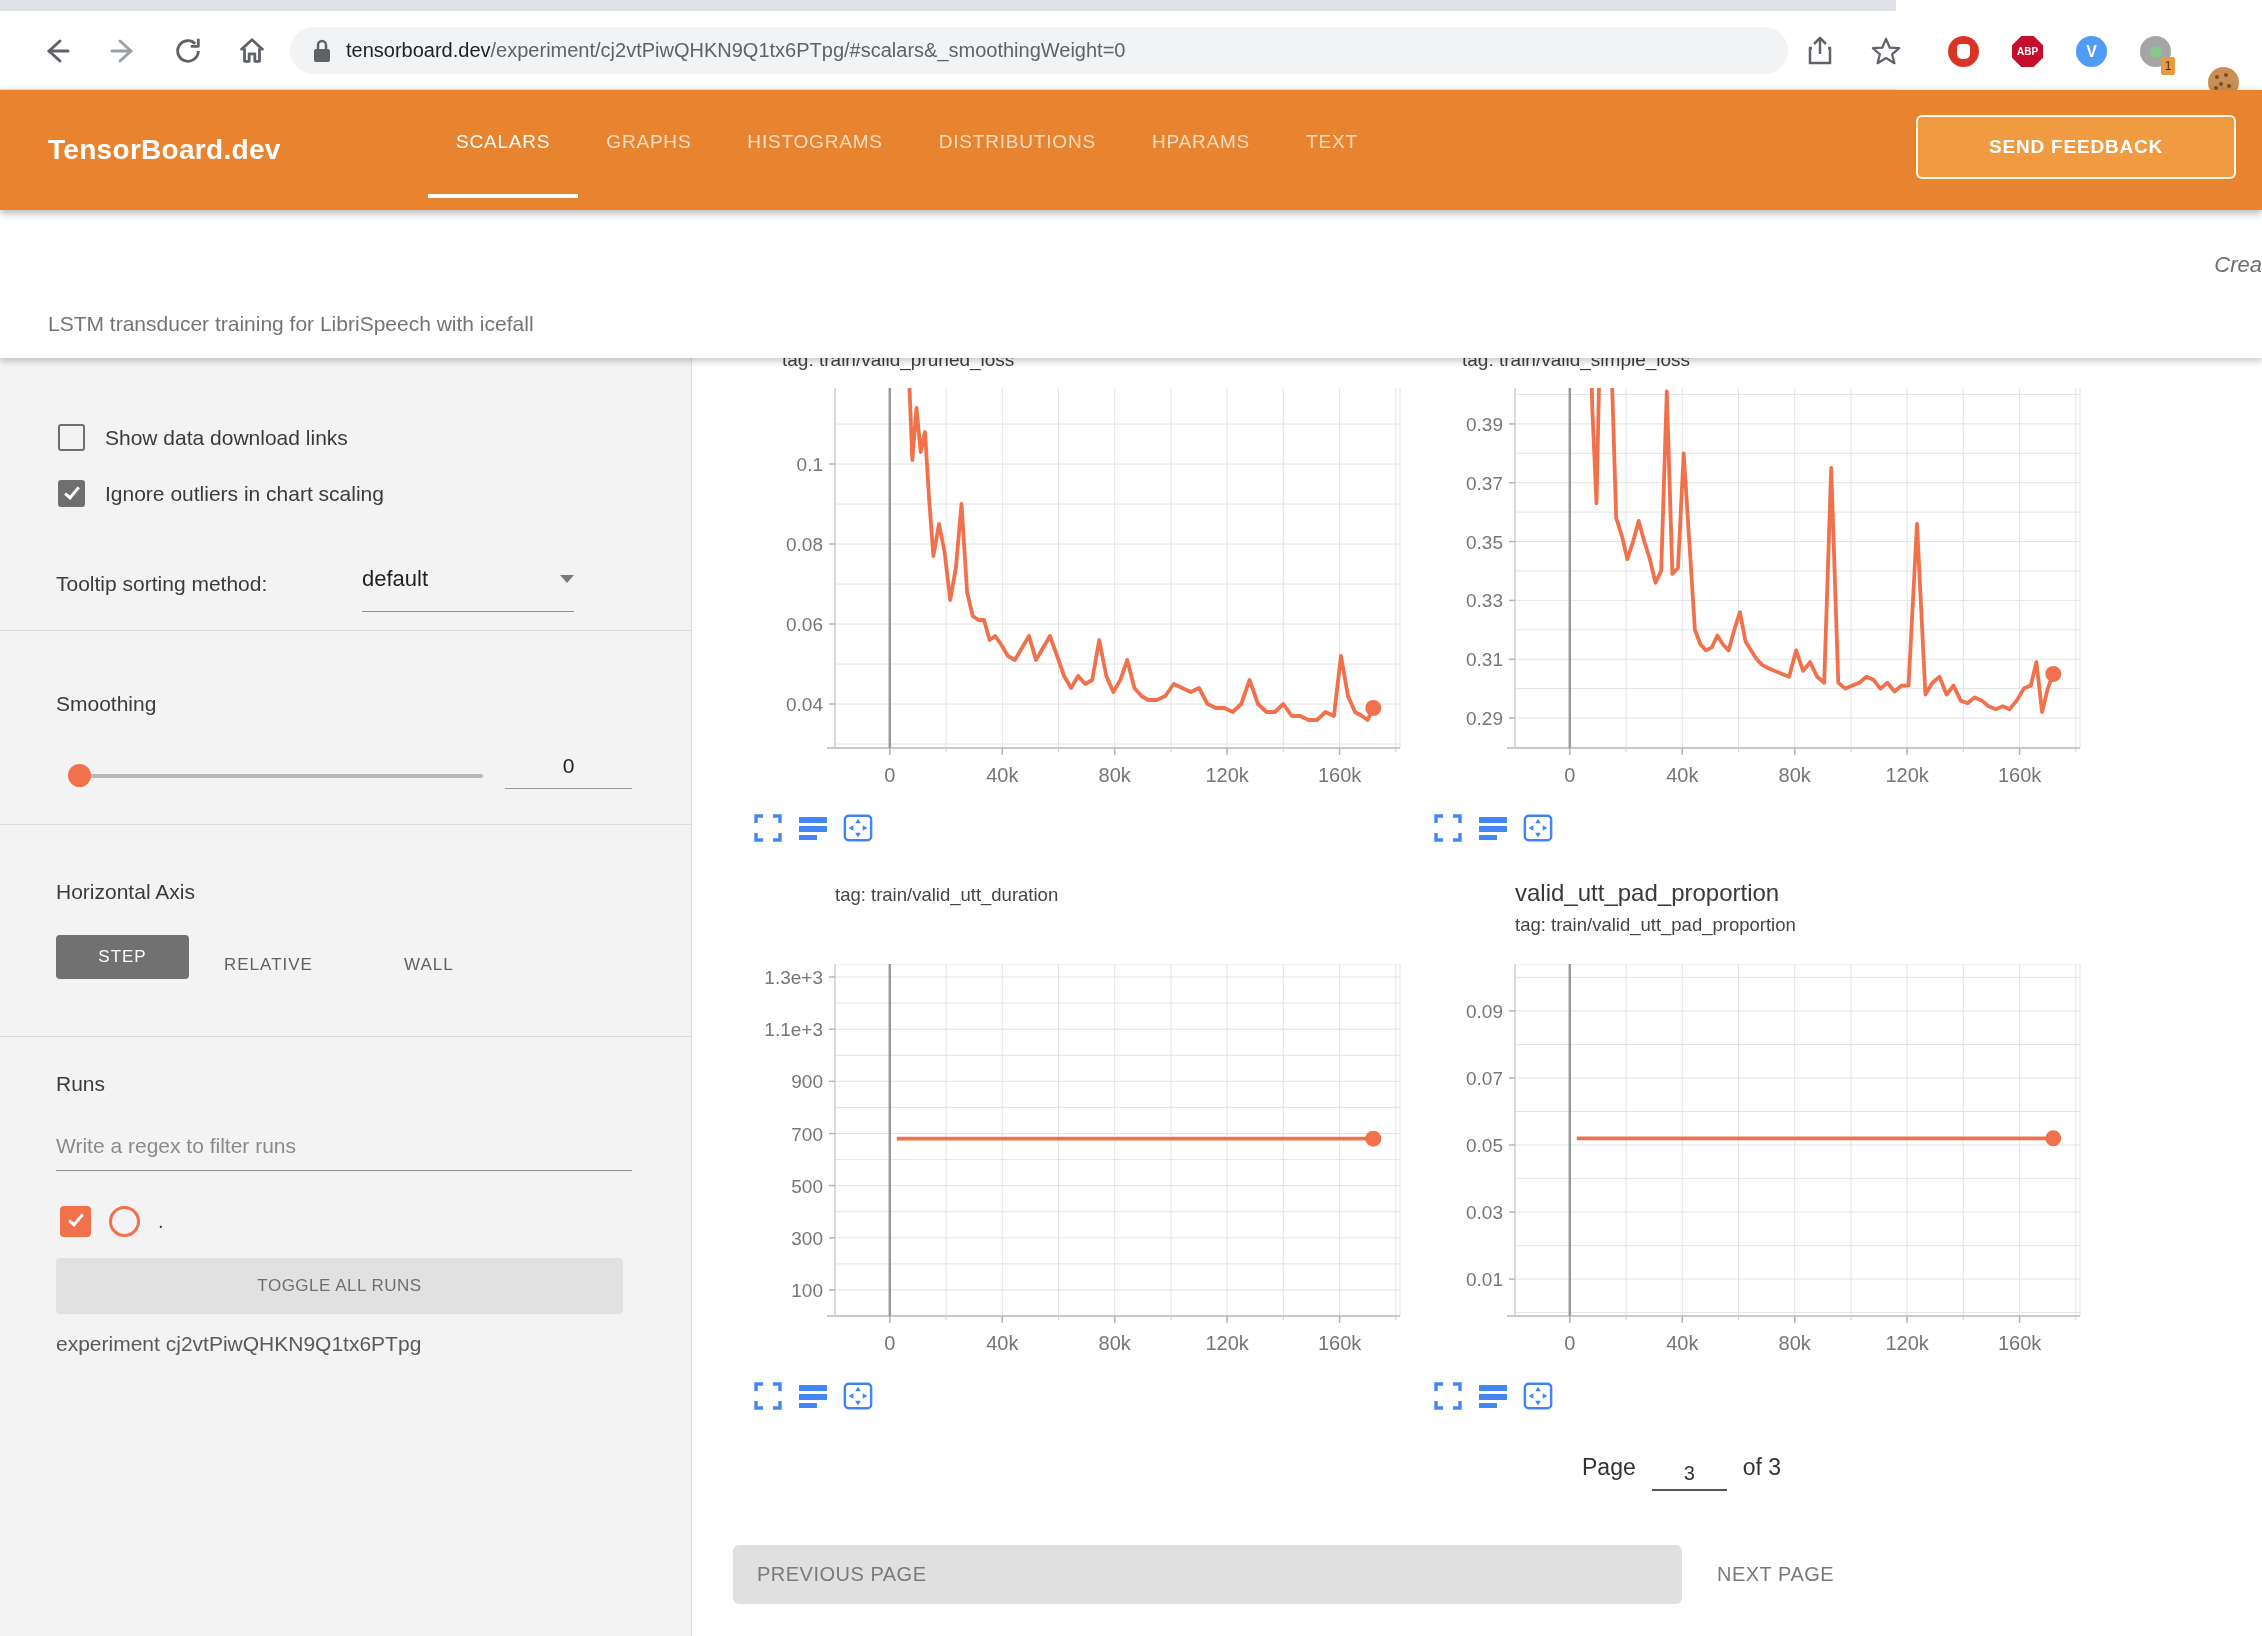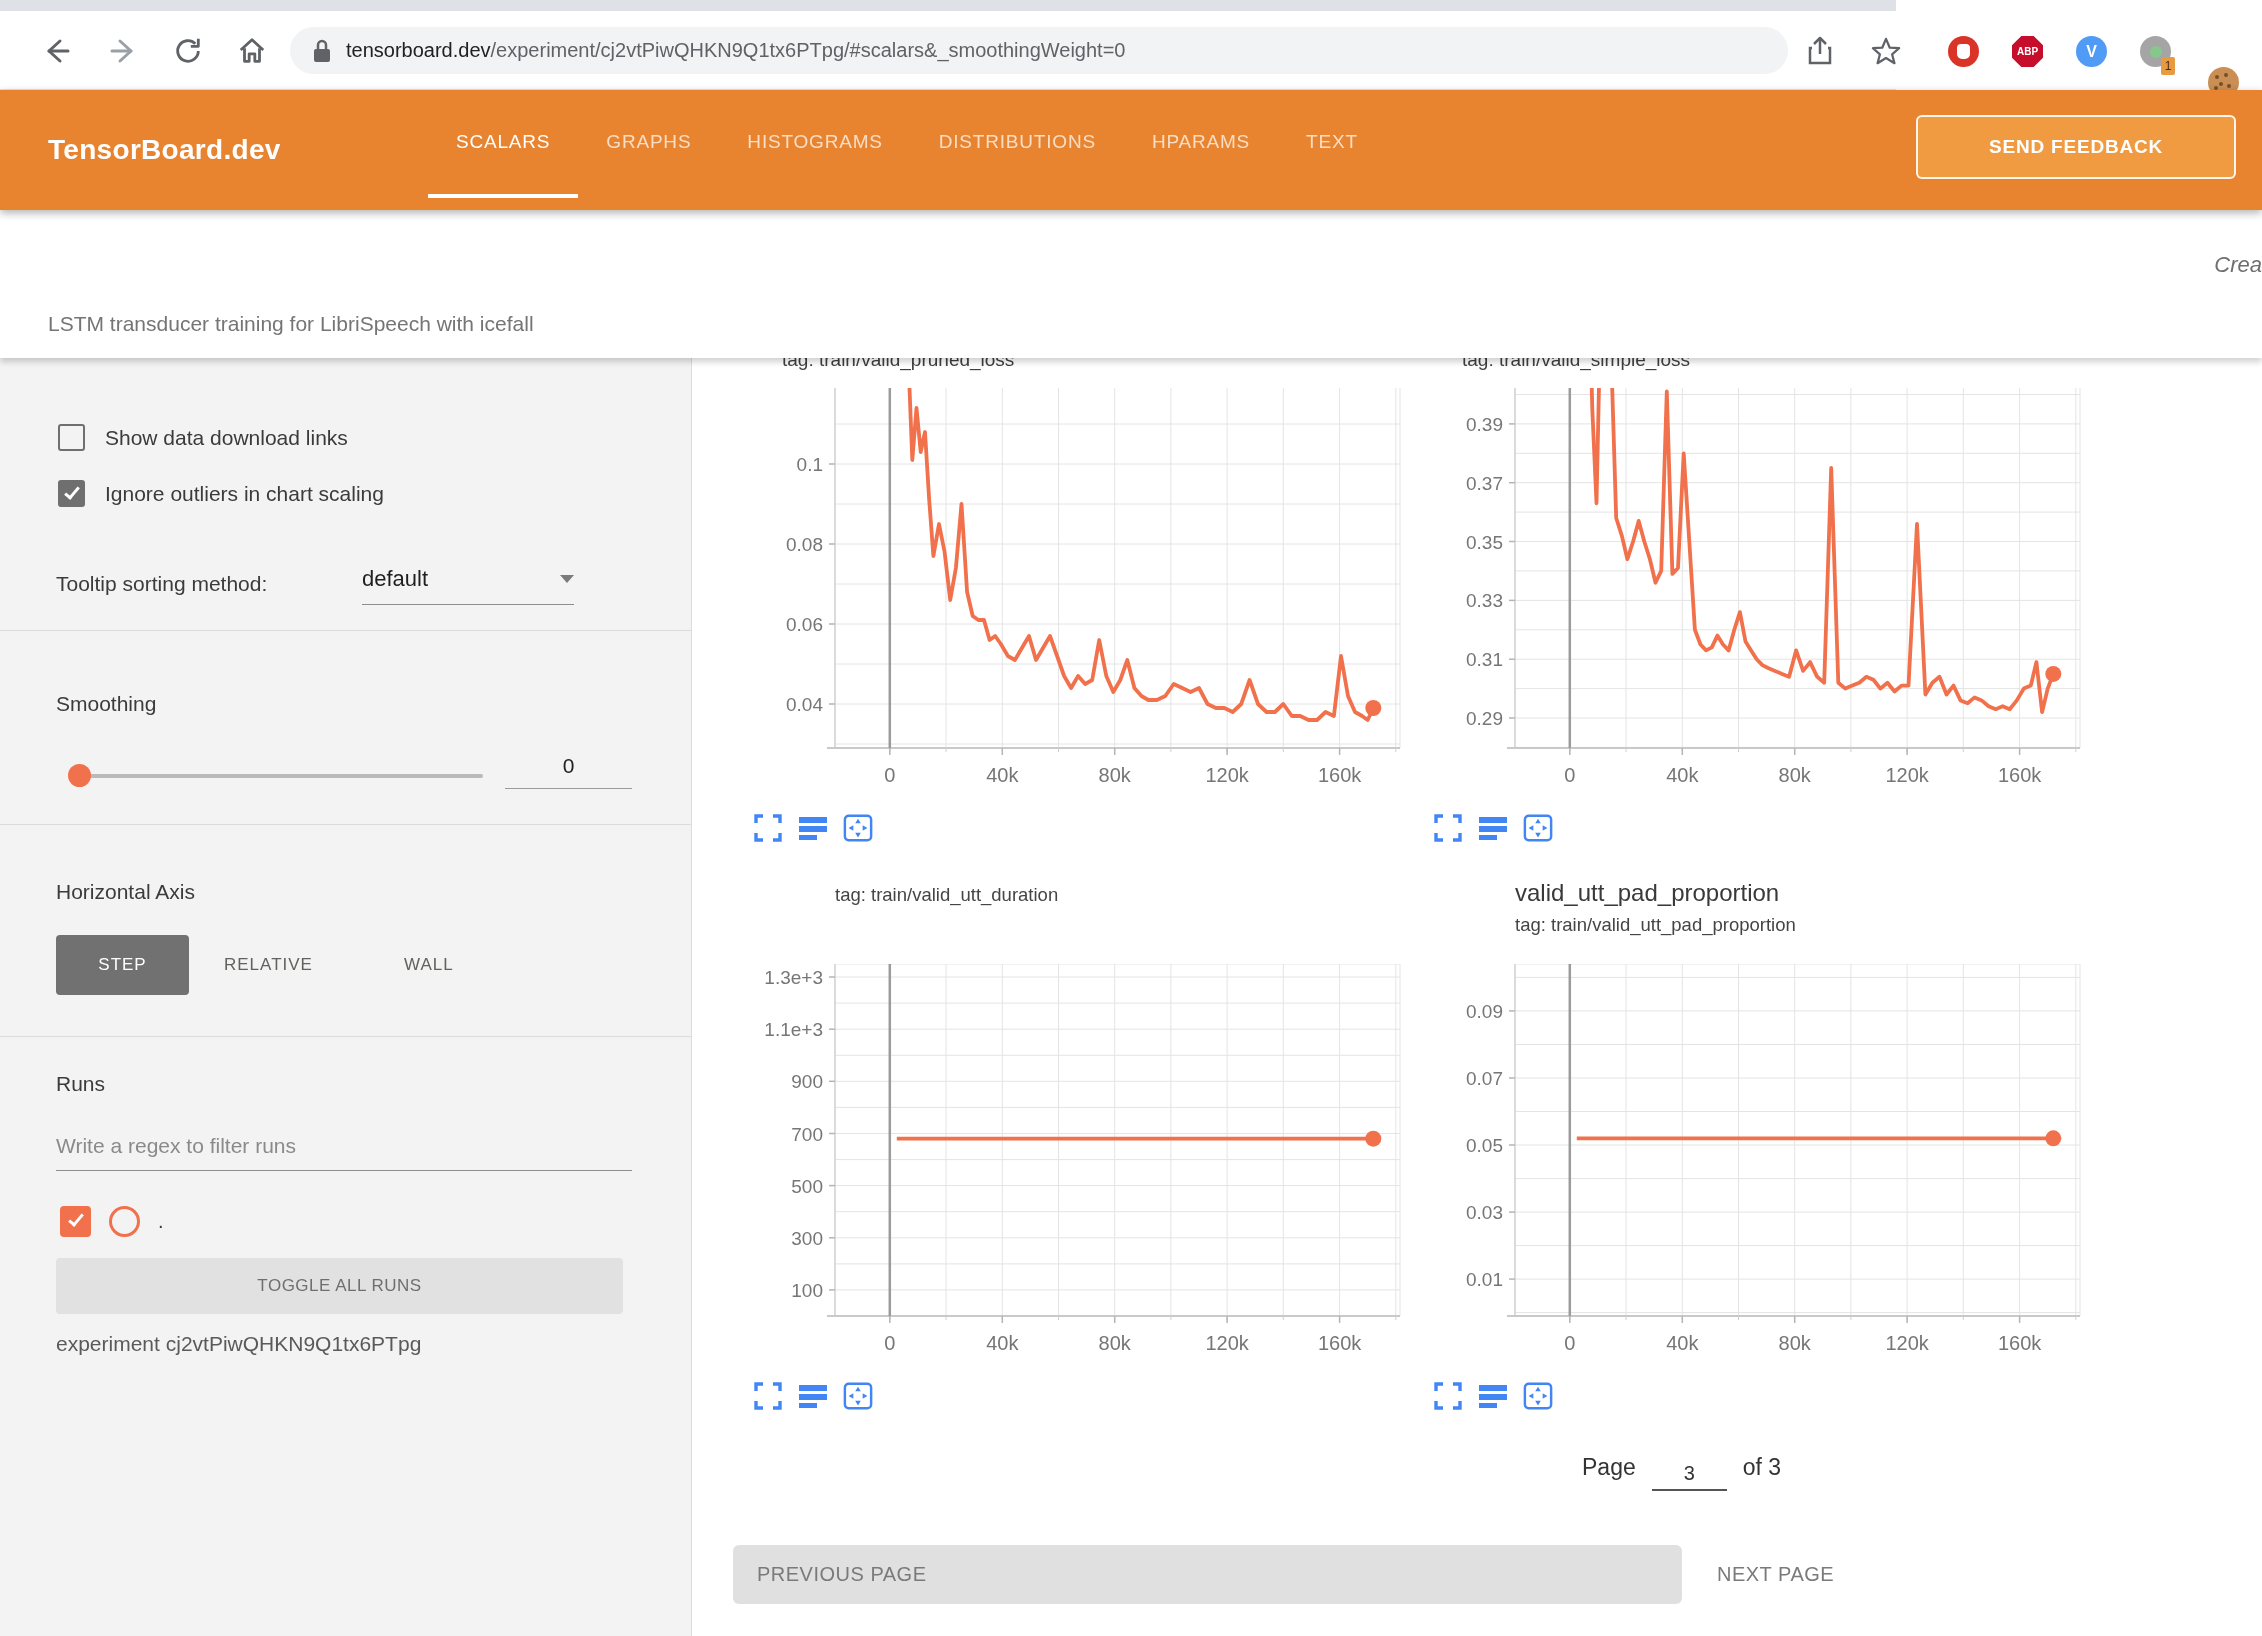--- a/index.html
+++ b/index.html
@@ -44,27 +44,27 @@
 
   .sb-label{position:absolute;font-size:21px;color:#3b3b3b}
   .sb-divider{position:absolute;left:0;width:692px;border-top:1px solid #dcdcdc}
   .cb-row{position:absolute;left:58px;display:flex;align-items:center;gap:20px}
   .cbox{width:27px;height:27px;border:2.5px solid #6f6f6f;border-radius:3px;background:transparent;position:relative;flex:none}
   .cbox.checked{background:#6f6f6f;border-color:#6f6f6f}
   .cbox.orange{background:#f0714b;border-color:#f0714b;width:31px;height:31px;border-radius:4px}
   .cbox .tick{position:absolute;left:8px;top:2px;width:8px;height:15px;border-right:3px solid #fff;border-bottom:3px solid #fff;transform:rotate(40deg)}
   .cbox.orange .tick{left:10px;top:3px}
   .cb-row span{font-size:21px;color:#3b3b3b}
-  .dropdown{position:absolute;left:362px;width:212px;border-bottom:1.5px solid #8f8f8f;padding-bottom:12px;display:flex;align-items:center;justify-content:space-between}
+  .dropdown{position:absolute;left:362px;width:212px;border-bottom:1.5px solid #8f8f8f;padding-bottom:19px;display:flex;align-items:center;justify-content:space-between}
   .dropdown .val{font-size:22px;color:#1f1f1f}
   .caret{width:0;height:0;border-left:7px solid transparent;border-right:7px solid transparent;border-top:8px solid #7a7a7a}
   .slider-track{position:absolute;left:79px;width:404px;height:4px;background:#b9b9b9;border-radius:2px}
   .slider-knob{position:absolute;width:23px;height:23px;border-radius:50%;background:#f0714b}
   .smooth-val{position:absolute;left:505px;width:127px;border-bottom:1.5px solid #9a9a9a;text-align:center;font-size:21px;color:#222;padding-bottom:10px}
-  .seg-btn{position:absolute;width:133px;height:60px;background:#717171;border-radius:4px;color:#fff;font-size:17px;letter-spacing:1px;display:flex;align-items:center;justify-content:center}
+  .seg-btn{position:absolute;width:133px;height:44px;background:#717171;border-radius:4px;color:#fff;font-size:17px;letter-spacing:1px;display:flex;align-items:center;justify-content:center}
   .seg-txt{position:absolute;height:60px;display:flex;align-items:center;font-size:17px;letter-spacing:1px;color:#63615e}
   .regex{position:absolute;left:56px;width:576px;border:none;background:transparent;border-bottom:1px solid #8f8f8f;font-size:21px;color:#333;padding:0 0 12px 0;outline:none;font-family:"Liberation Sans",sans-serif}
   .regex::placeholder{color:#8a8a8a}
   .ring{width:31px;height:31px;border-radius:50%;border:3.5px solid #f0714b;flex:none}
   .toggle-all{position:absolute;left:56px;width:567px;height:56px;background:#e1e1e1;border-radius:4px;color:#6f6f6f;font-size:17px;letter-spacing:.5px;display:flex;align-items:center;justify-content:center}
   .exp-label{position:absolute;left:56px;font-size:21px;color:#5a5a5a}
 
   
   .chart-card{position:absolute;width:672px}
   .tag-clip{height:16px;overflow:hidden;position:relative;margin-left:42px}

